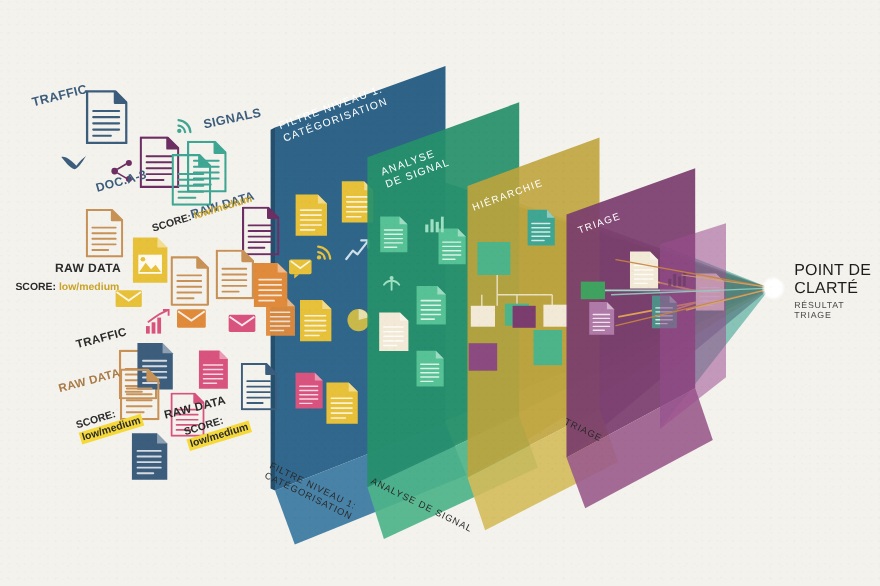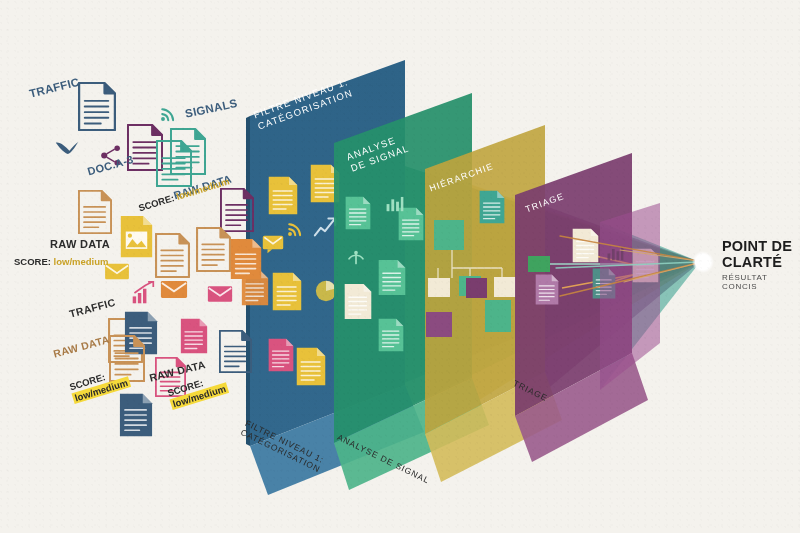--- a/index.html
+++ b/index.html
@@ -33,21 +33,21 @@
   .face-lbl{
     color:#ffffff;font-weight:400;letter-spacing:1.2px;
     text-transform:uppercase;line-height:1.25;
   }
   .floor-lbl{
     color:#2a2a2a;font-weight:400;letter-spacing:.9px;
     text-transform:uppercase;line-height:1.2;font-size:8.5px;
   }
   
   #result{position:absolute;left:722px;top:239px;}
-  #result .r1{font-size:14.5px;font-weight:700;color:#1d1d1d;letter-spacing:.2px;line-height:1.08;}
+  #result .r1{font-size:14.5px;font-weight:400;color:#1d1d1d;letter-spacing:.2px;line-height:1.08;}
   #result .r2{font-size:8px;font-weight:400;color:#4a4a4a;letter-spacing:.7px;margin-top:3px;}
 </style>
 </head>
 <body>
 
 <div id="stage">
 
   <svg width="800" height="533" viewBox="0 0 800 533">
     <defs>
 
@@ -377,16 +377,16 @@
         <div>TRIAGE</div>
       </div>
       <div class="lbl floor-lbl" style="left: 516px; top: 378px; transform: rotate(26deg); transform-origin: left top;">
         <div>TRIAGE</div>
       </div>
     </div>
 
   <div id="result">
     <div class="r1">POINT DE</div>
     <div class="r1">CLARTÉ</div>
-    <div class="r2">RÉSULTAT CONCIS</div>
+    <div class="r2">RÉSULTAT TRIAGE</div>
   </div>
 
 </div>
 
 </body></html>

